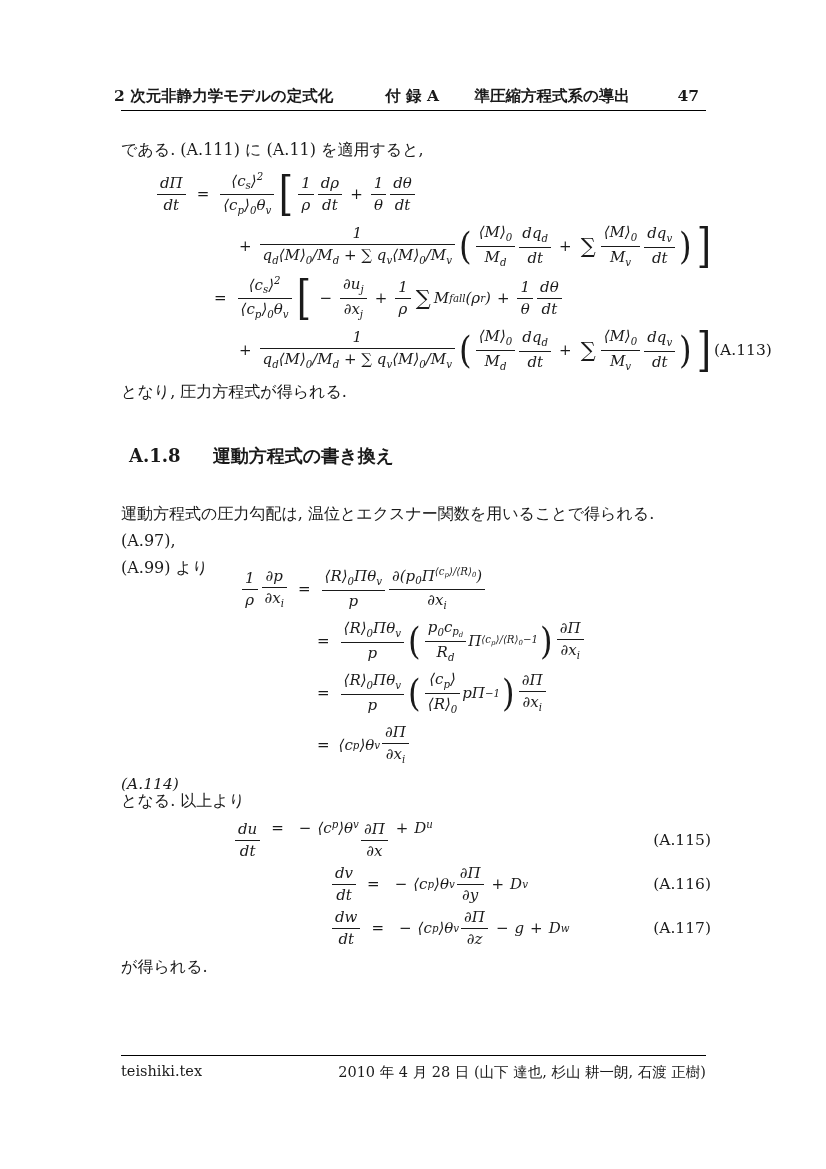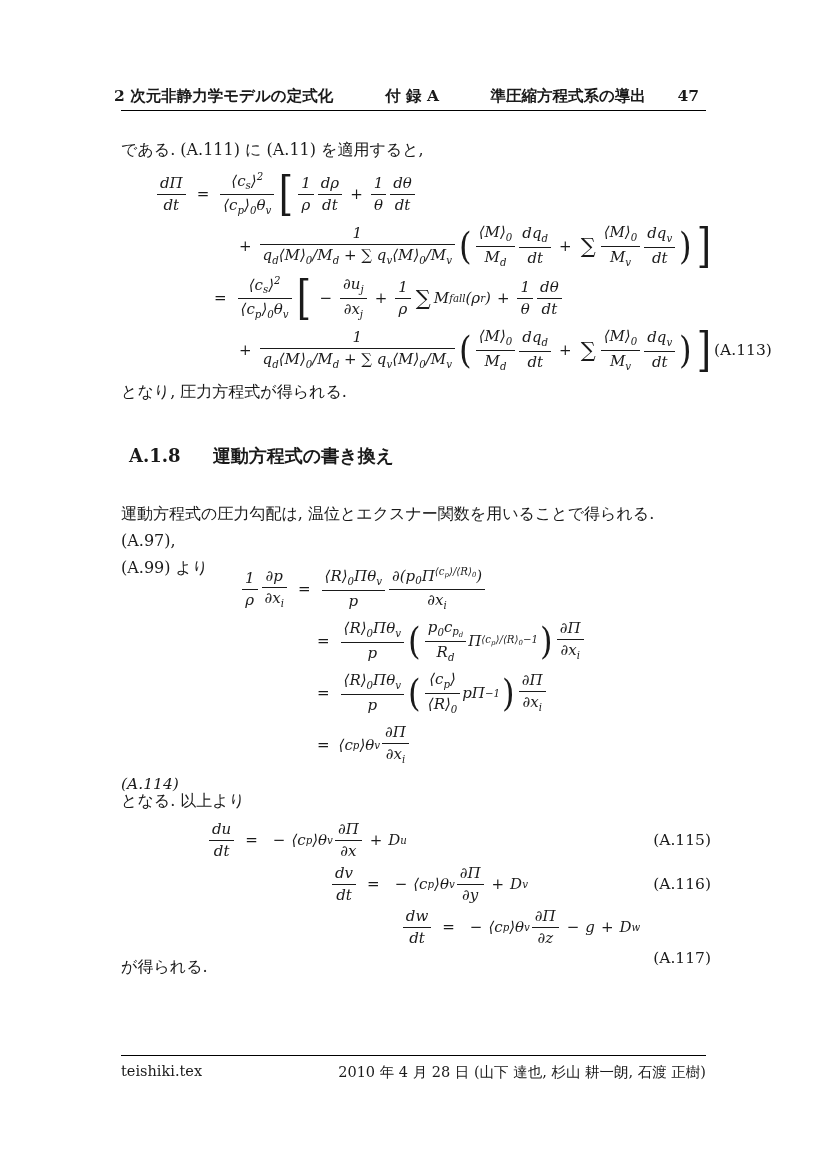--- a/index.html
+++ b/index.html
@@ -10,21 +10,21 @@
     background: #ffffff;
     font-family: "DejaVu Serif", "Liberation Serif", serif;
     color: #1a1a1a;
     overflow: hidden;
   }
   .abs { position: absolute; }
 
   
   .hdr { left:114px; top:86px; width:585px; display:flex; align-items:baseline; font-weight:bold; font-size:15.5px; }
   .hdr .mid { margin-left:52px; }
-  .hdr .mid .apx-title { margin-left:46px; }
+  .hdr .mid .apx-title { margin-left:30px; }
   .hdr .pgnum { margin-left:auto; }
   .rule { height:0; border-top:1.5px solid #000; }
   .hdr-rule { left:121px; top:110px; width:585px; }
 
   
   .txt { left:121px; width:585px; font-size:16px; line-height:27px; }
 
   .section-h { left:129px; top:444px; width:585px; font-size:18px; font-weight:bold;
                font-family:"DejaVu Sans","Liberation Sans",sans-serif; }
   .section-h .snum { font-family:"DejaVu Serif","Liberation Serif",serif; margin-right:26px; }
@@ -230,40 +230,40 @@
           <span class="n">∂Π</span>
           <span class="d">∂x<sub>i</sub></span>
         </span></div>
     <div class="eqlabel-row" style="margin-top:4px;">(A.114)</div>
   </div>
 
   <div class="abs txt" style="top:787px;">となる. 以上より</div>
 
   <div class="abs math" style="left:121px; top:818px; width:590px;">
     <div class="eqrow" style="min-height:44px;">
-      <span style="margin-left:86px; display:inline-flex; align-items:center;"><span class="f">
+      <span style="margin-left:112px; display:inline-flex; align-items:flex-start;"><span class="f">
             <span class="n">du</span>
             <span class="d">dt</span>
           </span><span class="rel">=</span><span class="op">−</span>⟨c<sub>p</sub>⟩θ<sub>v</sub><span class="f">
             <span class="n">∂Π</span>
             <span class="d">∂x</span>
           </span><span class="op">+</span>D<sub>u</sub></span>
       <span class="eqlabel">(A.115)</span>
     </div>
     <div class="eqrow" style="min-height:44px;">
       <span style="margin-left:209px; display:inline-flex; align-items:center;"><span class="f">
             <span class="n">dv</span>
             <span class="d">dt</span>
           </span><span class="rel">=</span><span class="op">−</span>⟨c<sub>p</sub>⟩θ<sub>v</sub><span class="f">
             <span class="n">∂Π</span>
             <span class="d">∂y</span>
           </span><span class="op">+</span>D<sub>v</sub></span>
       <span class="eqlabel">(A.116)</span>
     </div>
-    <div class="eqrow" style="min-height:44px;flex-direction:column;">
+    <div class="eqrow" style="min-height:44px;">
       <span style="margin-left:209px; display:inline-flex; align-items:center;"><span class="f">
             <span class="n">dw</span>
             <span class="d">dt</span>
           </span><span class="rel">=</span><span class="op">−</span>⟨c<sub>p</sub>⟩θ<sub>v</sub><span class="f">
             <span class="n">∂Π</span>
             <span class="d">∂z</span>
           </span><span class="op">−</span>g<span class="op">+</span>D<sub>w</sub></span>
       <span class="eqlabel">(A.117)</span>
     </div>
   </div>

